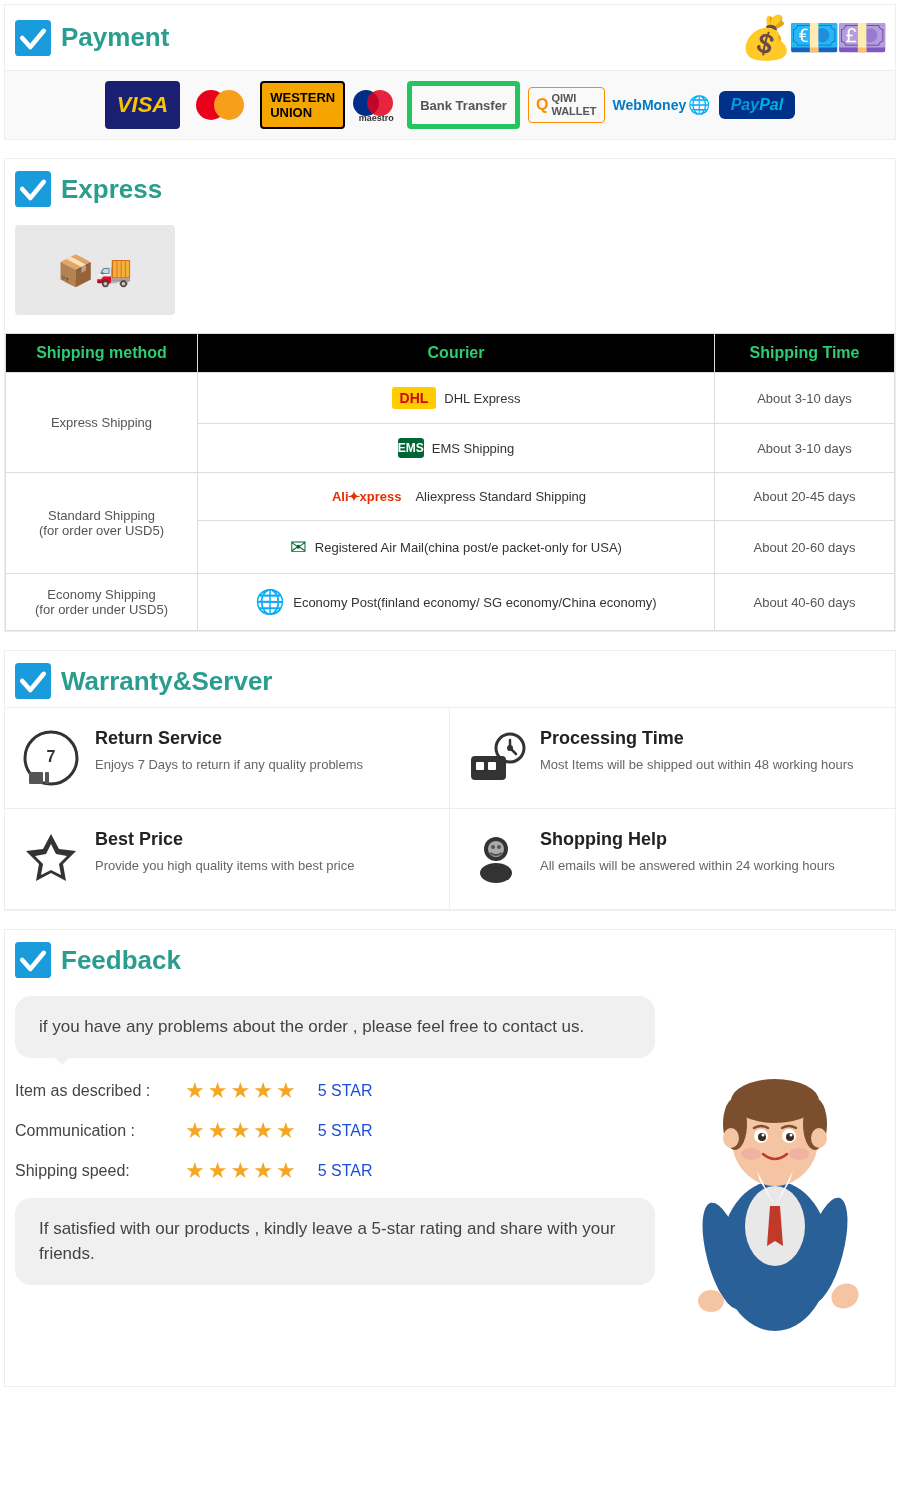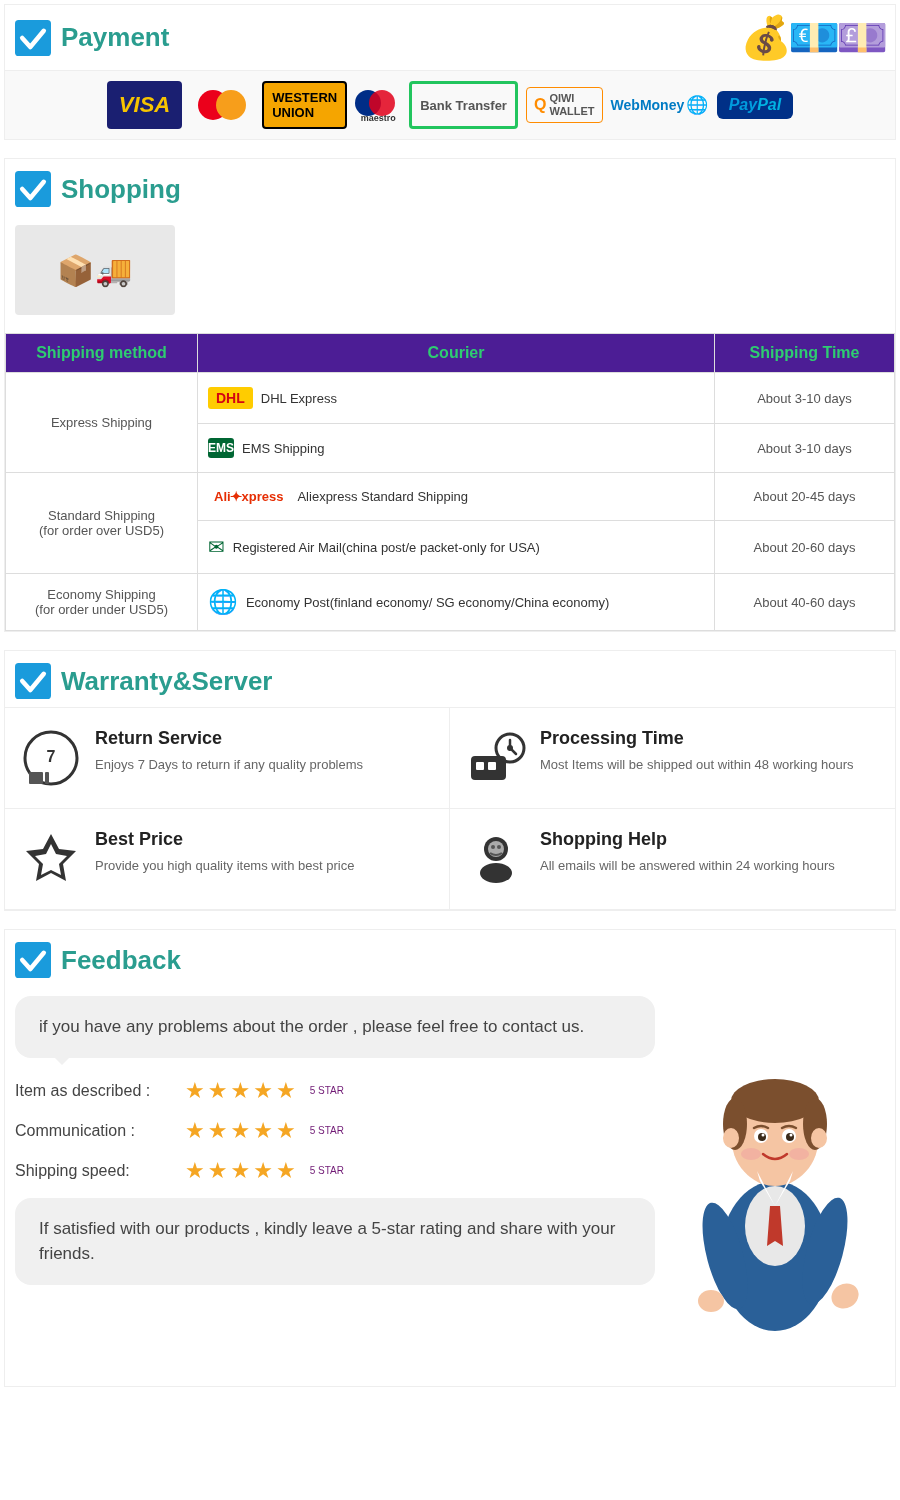--- a/index.html
+++ b/index.html
@@ -14,35 +14,35 @@
     .payment-header { display: flex; align-items: center; justify-content: space-between; padding: 8px 10px; }
     .payment-header-left { display: flex; align-items: center; gap: 10px; }
 
     .payment-logos { display: flex; align-items: center; justify-content: center; gap: 8px; padding: 10px; background: #f9f9f9; border-top: 1px solid #eee; flex-wrap: wrap; }
     .payment-logo { height: 48px; display: flex; align-items: center; justify-content: center; border-radius: 4px; padding: 4px 8px; font-weight: bold; font-size: 13px; }
     .visa-logo { background: #1a1f71; color: #f7c400; font-size: 22px; font-style: italic; font-weight: 900; padding: 4px 12px; }
     .mastercard-wrap { display: flex; align-items: center; }
     .mc-circle1 { width: 30px; height: 30px; border-radius: 50%; background: #eb001b; }
     .mc-circle2 { width: 30px; height: 30px; border-radius: 50%; background: #f79e1b; margin-left: -12px; }
     .western-union { background: #f5a500; color: #000; font-weight: bold; padding: 4px 8px; }
-    .bank-transfer { color: #555; font-size: 13px; border: 3px solid #22c55e; padding: 4px 8px; }
+    .bank-transfer { color: #555; font-size: 13px; border: 5px solid #22c55e; padding: 4px 8px; }
 
     
     .shipping-section { border: 1px solid #eee; margin: 4px; }
     .shipping-info-row { display: flex; align-items: flex-start; padding: 10px; gap: 10px; }
     .shipping-image-placeholder { width: 160px; min-width: 160px; height: 90px; background: #e8e8e8; display: flex; align-items: center; justify-content: center; border-radius: 4px; font-size: 30px; }
     .customs-text { font-size: 13px; color: #555; line-height: 1.6; }
     .customs-text .customs-title { font-size: 14px; color: #333; margin-bottom: 4px; }
 
     .shipping-table { width: 100%; border-collapse: collapse; margin-top: 8px; }
-    .shipping-table th { background: #4c1d95; color: #2ecc71; font-weight: bold; padding: 10px; text-align: center; border: 1px solid #ddd; font-size: 16px; }
+    .shipping-table th { background: #000000; color: #2ecc71; font-weight: bold; padding: 10px; text-align: center; border: 1px solid #ddd; font-size: 16px; }
     .shipping-table td { border: 1px solid #ddd; padding: 10px; text-align: center; vertical-align: middle; font-size: 13px; }
     .shipping-table .method-col { width: 192px; color: #555; }
     .shipping-table .time-col { width: 180px; color: #555; }
-    .courier-row { display: flex; align-items: center; gap: 8px; justify-content: flex-start; padding: 4px 0; }
+    .courier-row { display: flex; align-items: center; gap: 8px; justify-content: center; padding: 4px 0; }
     .courier-logo { font-weight: bold; padding: 2px 6px; border-radius: 3px; font-size: 13px; }
     .dhl-logo { background: #ffcc00; color: #d40511; font-weight: 900; font-size: 14px; padding: 3px 8px; }
     .ems-logo { background: #006633; color: white; font-weight: bold; font-size: 12px; padding: 3px 0; }
     .aliexpress-logo { color: #e62e04; font-weight: bold; font-size: 13px; }
     .airmail-icon { font-size: 20px; color: #006633; }
     .un-logo { font-size: 24px; }
 
     
     .warranty-section { border: 1px solid #eee; margin: 4px; }
     .warranty-grid { display: grid; grid-template-columns: 1fr 1fr; border-top: 1px solid #eee; }
@@ -56,21 +56,21 @@
     .feedback-section { border: 1px solid #eee; margin: 4px; }
     .feedback-content { display: flex; padding: 10px; gap: 10px; }
     .feedback-left { flex: 1; }
     .speech-bubble { background: #f0f0f0; border-radius: 16px; padding: 18px 24px; font-size: 17px; color: #444; line-height: 1.5; margin-bottom: 20px; position: relative; }
     .speech-bubble::after { content: ''; position: absolute; bottom: -14px; left: 40px; border: 7px solid transparent; border-top-color: #f0f0f0; }
     .ratings { margin: 20px 0 0 0; }
     .rating-row { display: flex; align-items: center; gap: 10px; margin-bottom: 14px; font-size: 16px; }
     .rating-label { width: 160px; color: #444; }
     .stars { display: flex; gap: 3px; }
     .star { color: #f5a623; font-size: 22px; }
-    .star-count { font-size: 10px; color: #701a75; margin-left: 4px; }
+    .star-count { font-size: 16px; color: #1d4ed8; margin-left: 12px; }
     .bottom-bubble { background: #f0f0f0; border-radius: 16px; padding: 18px 24px; font-size: 17px; color: #444; line-height: 1.5; margin-top: 10px; }
     .feedback-right { width: 220px; display: flex; align-items: flex-end; justify-content: center; }
 
     .section-divider { height: 10px; }
   </style>
 </head>
 <body>
 
 <div class="payment-section">
   <div class="payment-header">
@@ -111,21 +111,21 @@
 </div>
 
 <div class="section-divider"></div>
 
 <div class="shipping-section">
   <div class="section-header">
     <svg class="checkmark-icon" viewBox="0 0 40 40">
       <rect width="40" height="40" fill="#1a9bdc" rx="4"></rect>
       <polyline points="8,20 17,30 32,12" stroke="white" stroke-width="5" fill="none" stroke-linecap="round" stroke-linejoin="round"></polyline>
     </svg>
-    <span class="section-title">Shopping</span>
+    <span class="section-title">Express</span>
   </div>
   <div class="shipping-info-row">
     <div class="shipping-image-placeholder">
       📦🚚
     </div>
   </div>
 
   <table class="shipping-table">
     <thead>
       <tr>

